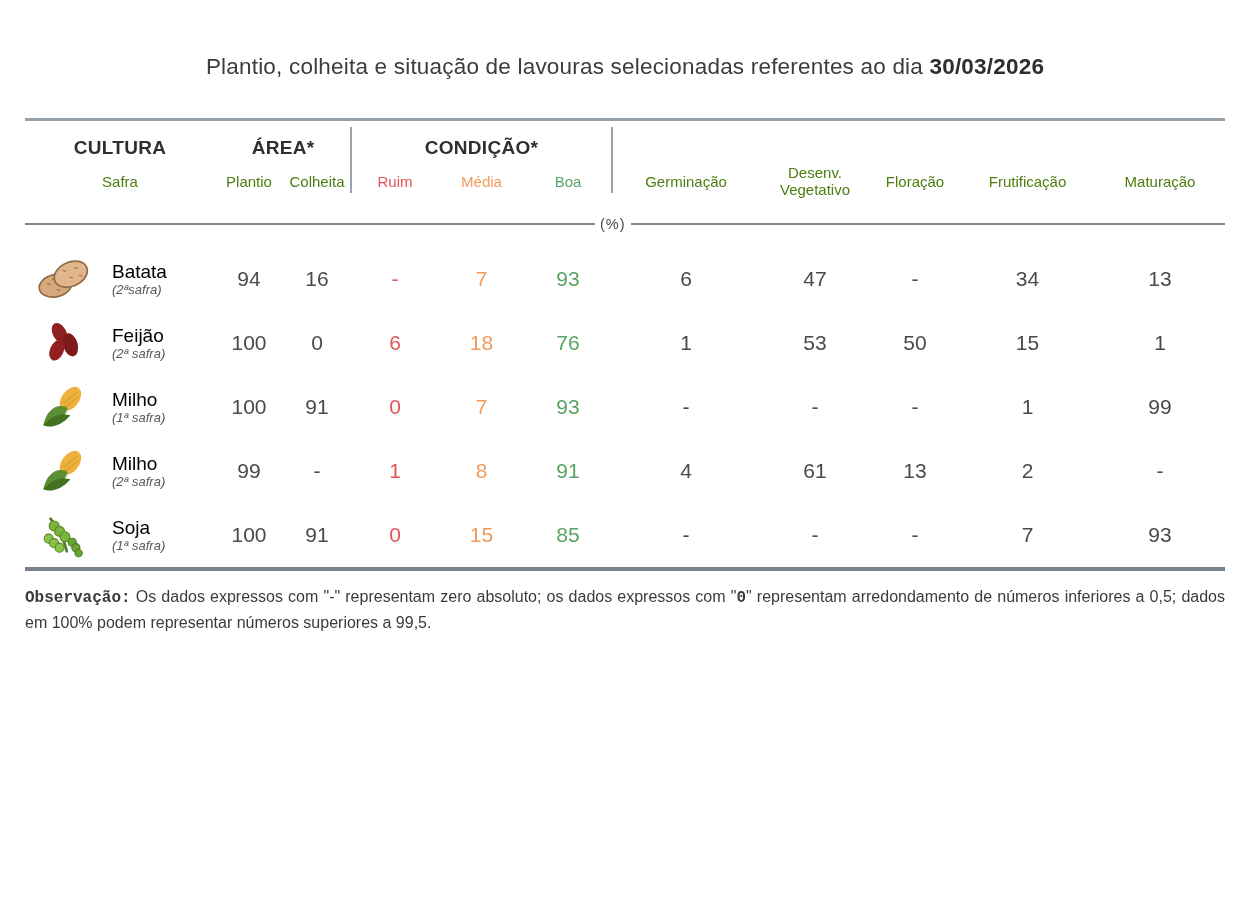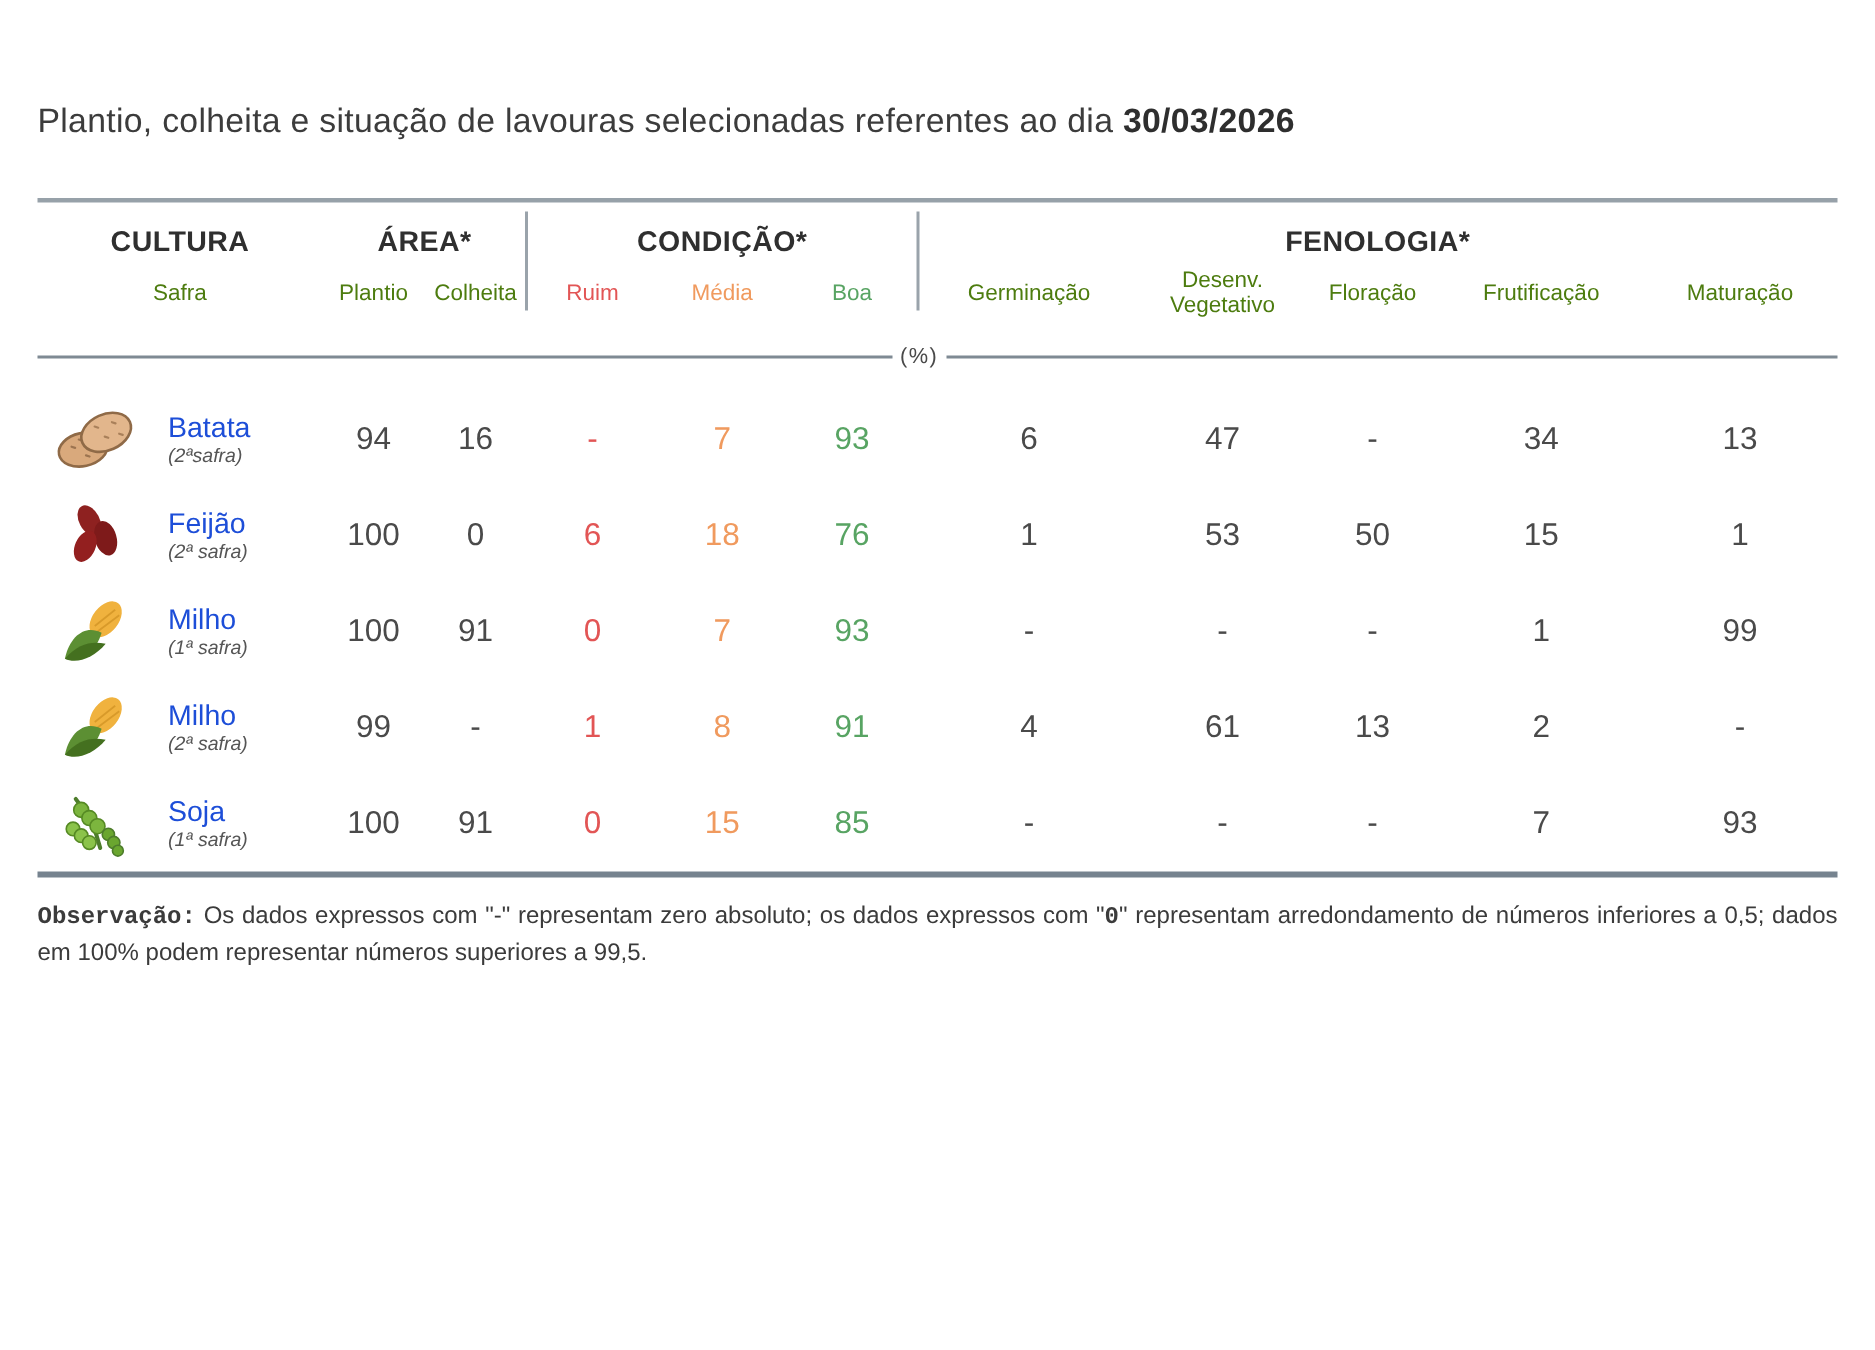--- a/index.html
+++ b/index.html
@@ -4,21 +4,21 @@
 <style>
   :root{
     --ruim:#e25555; --media:#f09a5e; --boa:#58a463;
     --rule-top:#97a1a9; --rule-mid:#7f8a93; --rule-bottom:#76838f;
     --text:#3f3f3f; --num:#4a4a4a;
   }
   *{box-sizing:border-box; margin:0; padding:0;}
   body{width:1250px; height:900px; background:#ffffff; font-family:"Liberation Sans", sans-serif; color:var(--text); overflow:hidden;}
   .page{width:1250px; height:900px; padding:0 25px; position:relative;}
 
-  .title{padding-top:68px; font-size:22.5px; color:#3c3c3c; letter-spacing:.2px;}
+  .title{padding-top:54px; font-size:22.5px; color:#3c3c3c; letter-spacing:.2px;text-align:center;}
   .title b{font-weight:bold; color:#2e2e2e;}
 
   .rule-top{margin-top:38px; height:3px; background:var(--rule-top);}
   .rule-bottom{height:4px; background:var(--rule-bottom);}
 
   .grid{display:grid; grid-template-columns:80px 110px 68px 68px 88px 85px 88px 148px 110px 90px 135px 130px; width:1200px;}
 
   .hdr{position:relative; padding-top:8px;}
   .hdr .group-row{align-items:end; height:30px;}
   .hdr .sub-row{height:46px; align-items:center;}
@@ -34,21 +34,21 @@
   .pct-rule .seg1{flex:0 0 570px; height:2px; background:var(--rule-mid);}
   .pct-rule .seg2{flex:1; height:2px; background:var(--rule-mid);}
   .pct-label{font-size:14.5px; color:#4a4a4a; padding:0 5px; letter-spacing:1px;}
 
   .section-title{margin-top:40px; padding-left:37px; font-size:21px; font-weight:bold; color:#2d2d2d;}
 
   .rows{margin-top:14px;}
   .row{height:64px; align-items:center;}
   .icon-cell{display:flex; justify-content:center; align-items:center;}
   .name-cell{display:flex; flex-direction:column; justify-content:center; padding-left:7px;}
-  .crop-name{font-size:19px; color:#1d4ed8;}
+  .crop-name{font-size:19px; color:#000000;}
   .crop-safra{font-size:13px; font-style:italic; color:#555; margin-top:-1px;}
   .num{font-size:21px; text-align:center; color:var(--num);}
   .num.c-ruim{color:var(--ruim);} .num.c-media{color:var(--media);} .num.c-boa{color:var(--boa);}
 
   .footer{margin-top:14px; font-size:16px; color:#3b3b3b; text-align:justify; line-height:1.55; width:1200px;}
   .footer .b{font-weight:bold;font-family:Liberation Mono, monospace;}
 </style>
 </head>
 <body>
 
@@ -56,21 +56,20 @@
 
   <div class="title"><span>Plantio, colheita e situação de lavouras selecionadas referentes ao dia </span><b>30/03/2026</b></div>
 
   <div class="rule-top"></div>
 
   <div class="hdr">
     <div class="grid group-row">
       <div class="ghead g-cultura">CULTURA</div>
       <div class="ghead g-area">ÁREA*</div>
       <div class="ghead g-condicao">CONDIÇÃO*</div>
-      <div class="ghead g-fenologia">FENOLOGIA*</div>
     </div>
     <div class="grid sub-row">
       <div class="sub s-safra">Safra</div>
       <div class="sub">Plantio</div>
       <div class="sub">Colheita</div>
       <div class="sub c-ruim">Ruim</div>
       <div class="sub c-media">Média</div>
       <div class="sub c-boa">Boa</div>
       <div class="sub">Germinação</div>
       <div class="sub"><span>Desenv.</span><br><span>Vegetativo</span></div>

